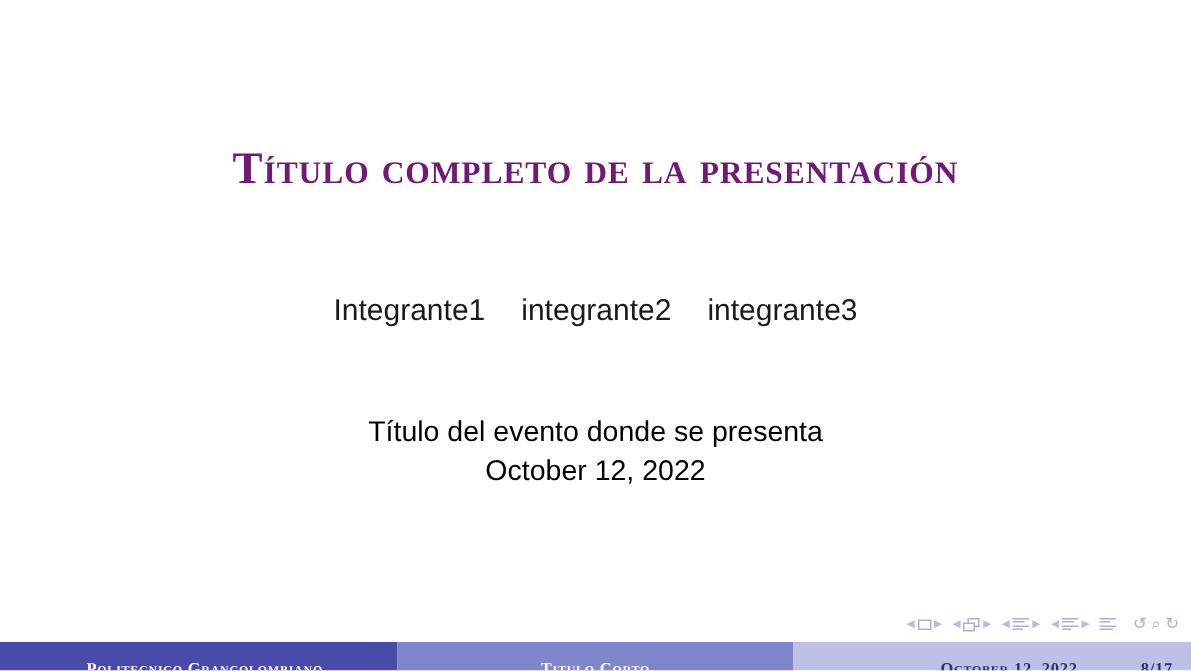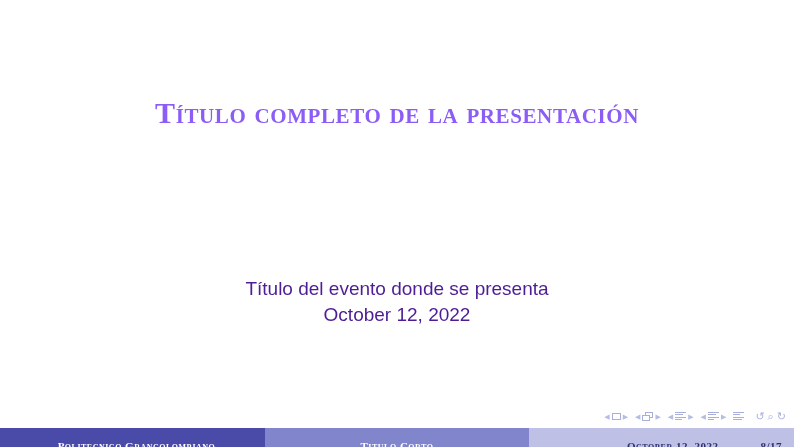--- a/index.html
+++ b/index.html
@@ -25,21 +25,21 @@
     top: 96px;
     width: 794px;
     text-align: center;
   }
   .presentation-title {
     font-family: "Liberation Serif", serif;
     font-variant: small-caps;
     font-weight: bold;
     font-size: 30px;
     letter-spacing: 0.6px;
-    color: #8b5cf6;
+    color: #701a75;
     line-height: 1.15;
     margin: 0;
   }
   .presentation-subtitle {
     font-family: "Liberation Serif", serif;
     font-variant: small-caps;
     font-weight: bold;
     font-size: 19px;
     letter-spacing: 0.4px;
     color: #2d3070;
@@ -63,21 +63,21 @@
     padding: 0 12px;
   }
 
   
   .event-block {
     position: absolute;
     left: 0;
     top: 276px;
     width: 794px;
     text-align: center;
-    color: #4c1d95;
+    color: #000000;
   }
   .event-name {
     font-size: 19px;
     line-height: 1.35;
   }
   .event-date {
     font-size: 19px;
     line-height: 1.35;
   }
 
@@ -211,20 +211,23 @@
 </style>
 </head>
 <body>
 
 <div class="slide">
 
   <div class="title-block">
     <div class="presentation-title">Título completo de la presentación</div>
   </div>
 
+  <div class="authors">
+    <span class="author">Integrante1</span><span class="author">integrante2</span><span class="author">integrante3</span>
+  </div>
 
   <div class="event-block">
     <div class="event-name">Título del evento donde se presenta</div>
     <div class="event-date">October 12, 2022</div>
   </div>
 
   <div class="nav-symbols">
 
     <div class="nav-group">
       <span class="nav-arrow">◀</span>

